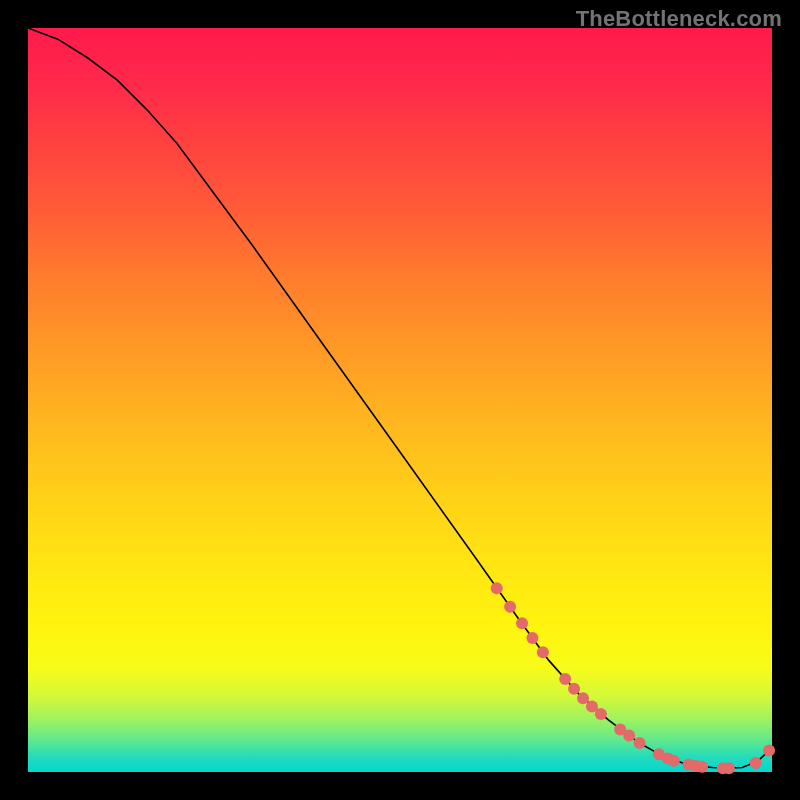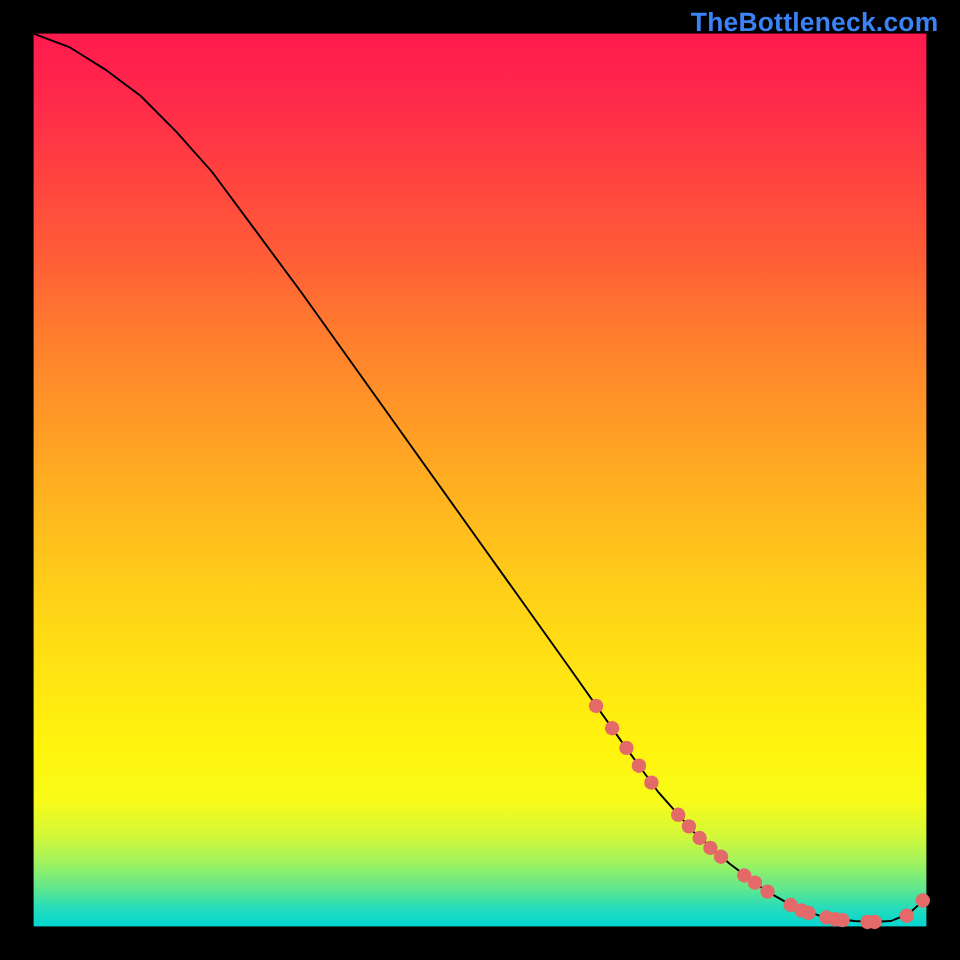--- a/index.html
+++ b/index.html
@@ -38,21 +38,21 @@
       #5fe78e 95.8%,
       #26dcba 97.9%,
       #04d6d1 100%
     );
   }
   .watermark {
     position: absolute;
     top: 6px;
     right: 18px;
     font: 600 22px "Segoe UI", Arial, sans-serif;
-    color: #3b82f6;
+    color: #737373;
     letter-spacing: 0.2px;
   }
   svg.overlay {
     position: absolute;
     left: 28px;
     top: 28px;
     width: 744px;
     height: 744px;
     overflow: visible;
   }

